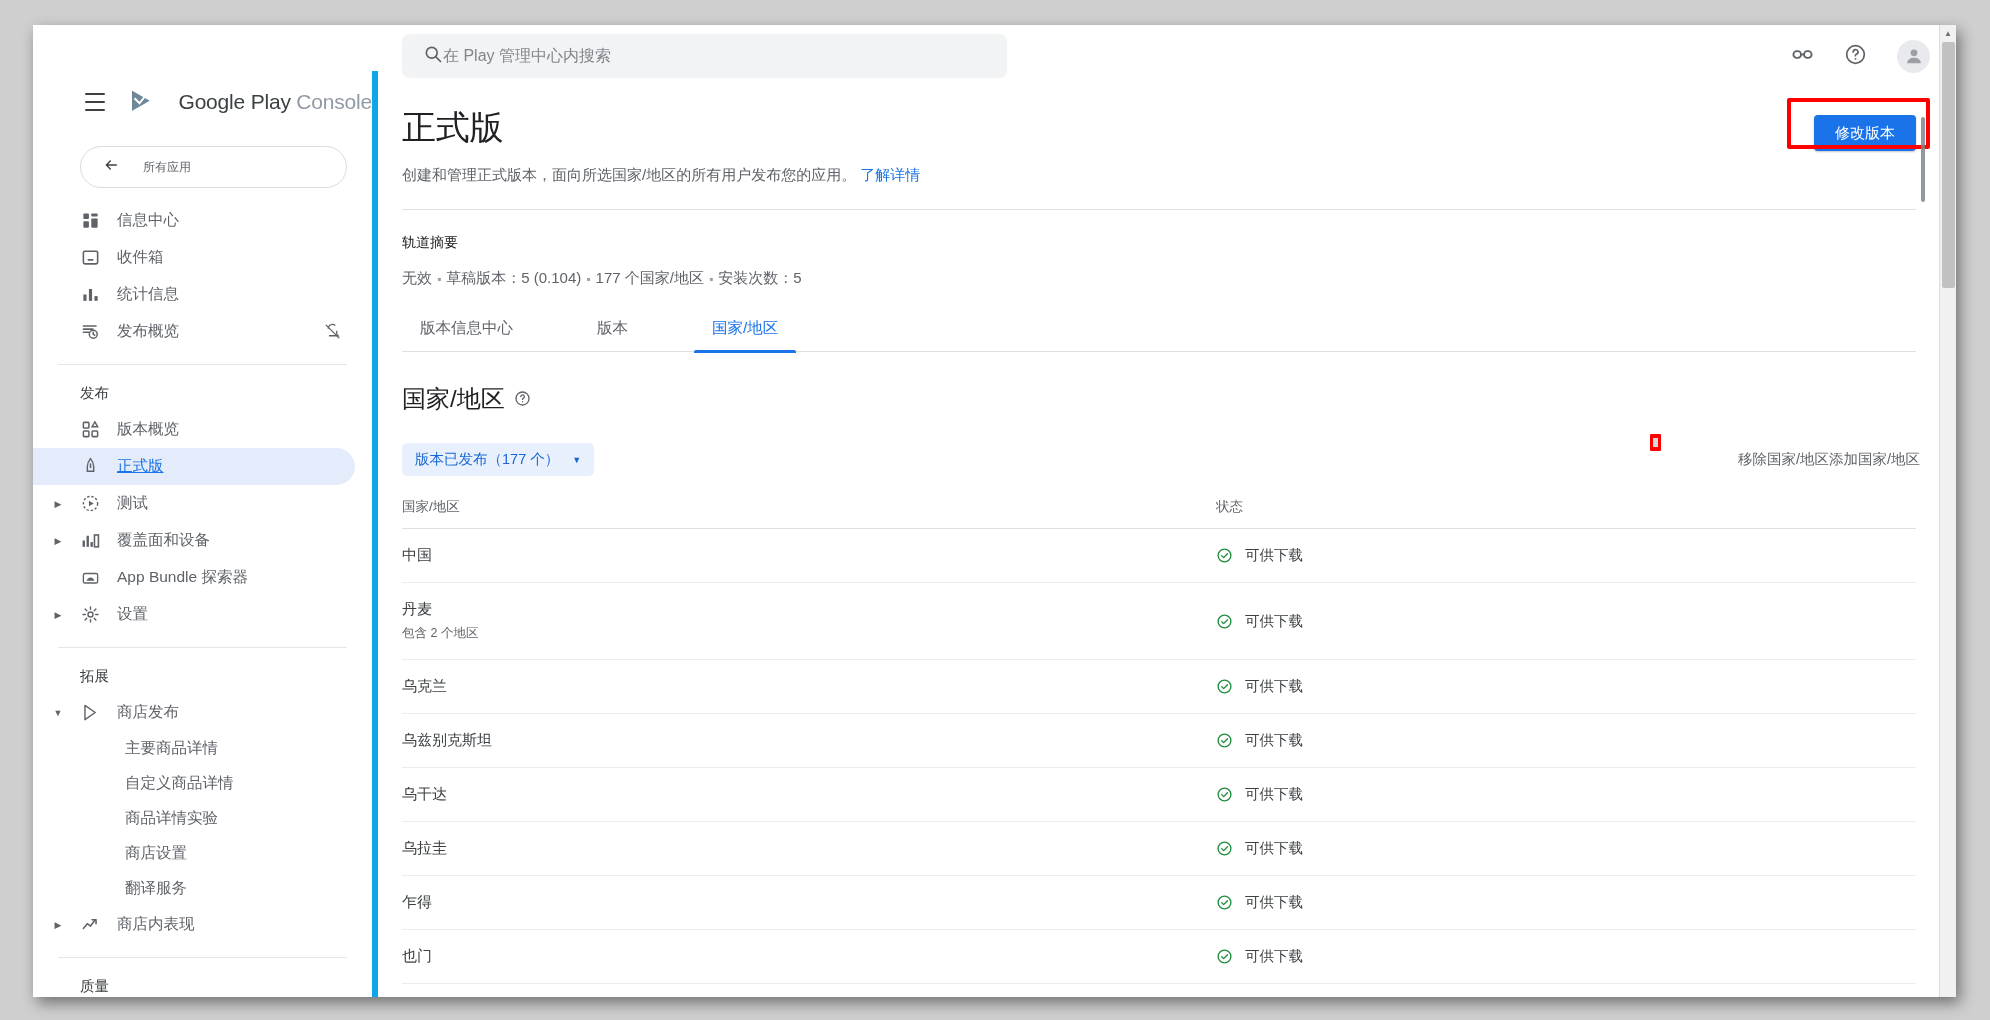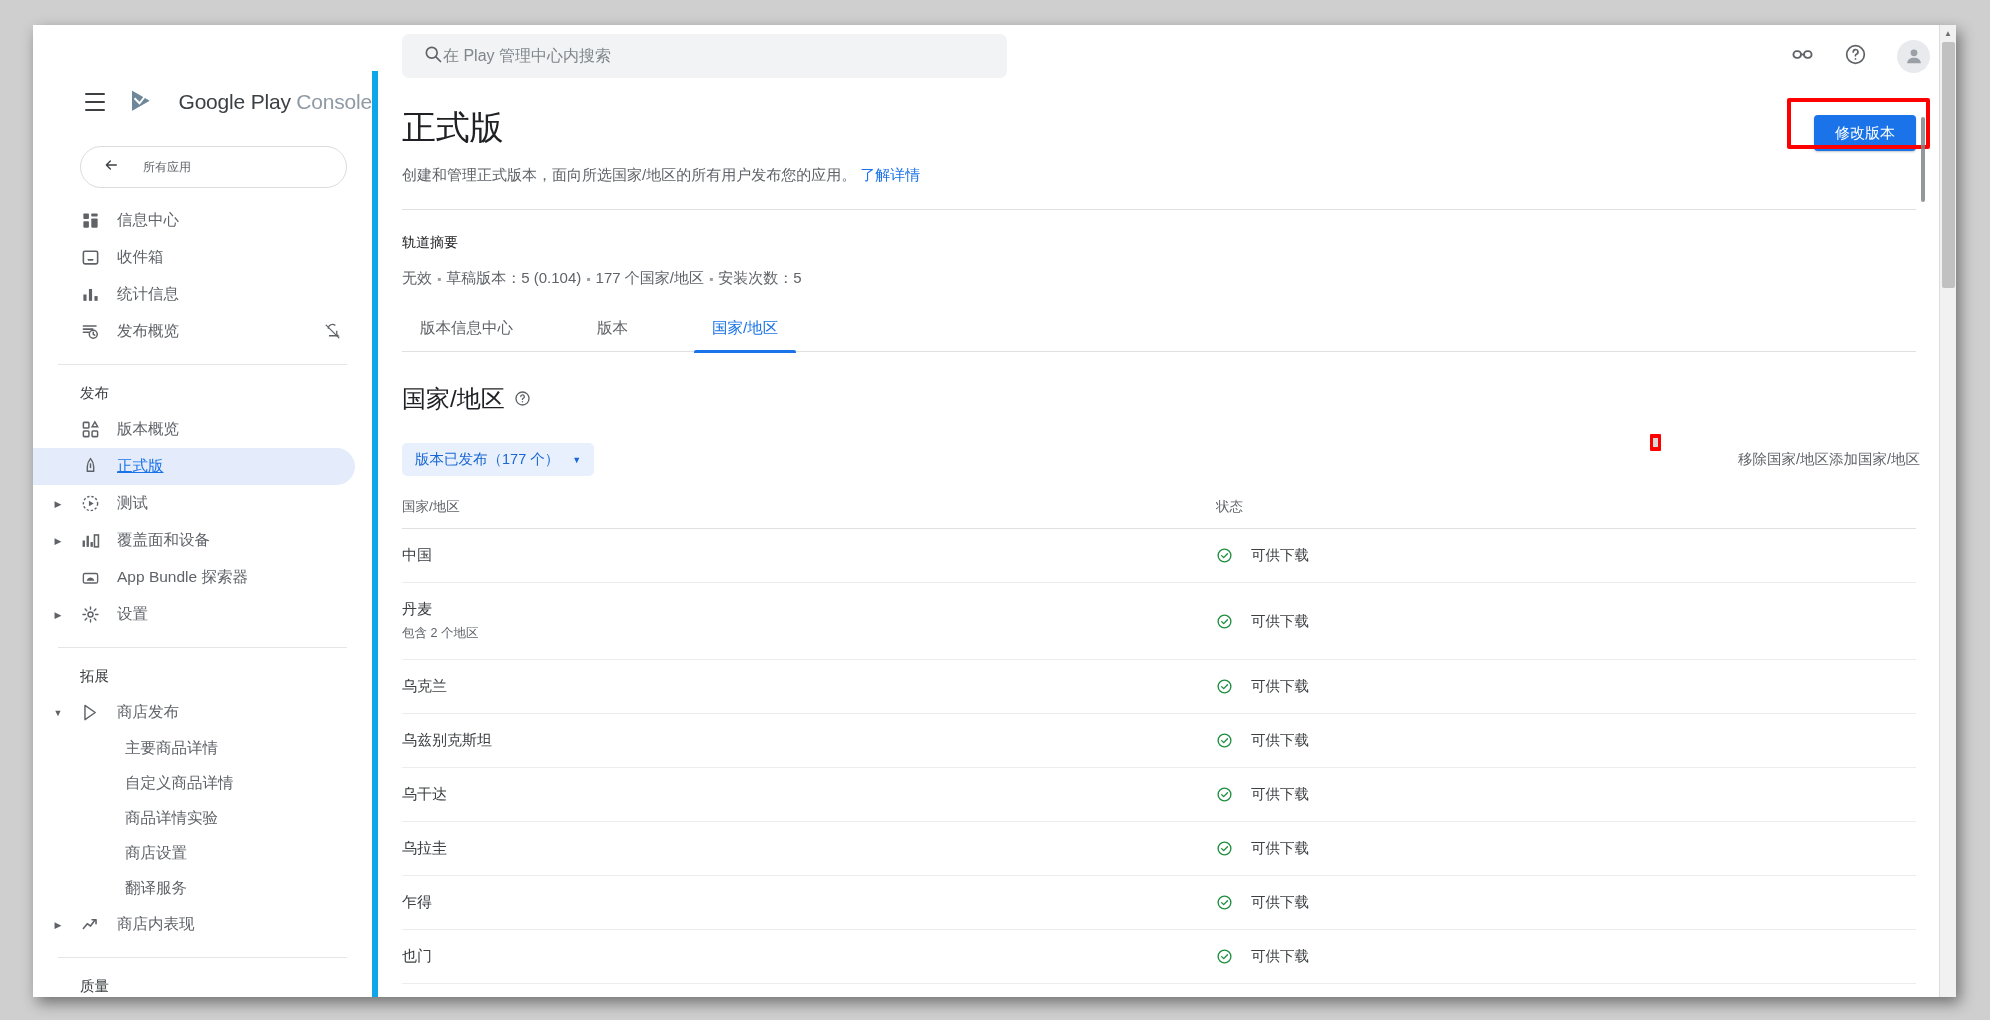--- a/index.html
+++ b/index.html
@@ -168,21 +168,21 @@
   table.countries th {
     text-align: left; font-size: 13.5px; color: #5f6368; font-weight: 400;
     padding: 0 0 12px 0; border-bottom: 1px solid #e0e0e0;
   }
   table.countries th.col-status { width: 700px; }
   table.countries td {
     padding: 17px 0; border-bottom: 1px solid #ededed; vertical-align: middle;
   }
   .country-name { font-size: 15px; color: #3c4043; }
   .country-note { font-size: 12.5px; color: #5f6368; margin-top: 6px; }
-  .status-cell { display: flex; align-items: center; gap: 18px; font-size: 14.5px; color: #3c4043; }
+  .status-cell { display: flex; align-items: center; gap: 12px; font-size: 14.5px; color: #3c4043; }
 
   .red-marker {
     position: absolute;
     left: 1272px; top: 347px;
     width: 11px; height: 17px;
     background: #ff0000; border-radius: 1px;
   }
   .red-marker::after{
     content:""; position:absolute; left:3px; top:4px; width:5px; height:9px; background:#d8d8d8;
   }

